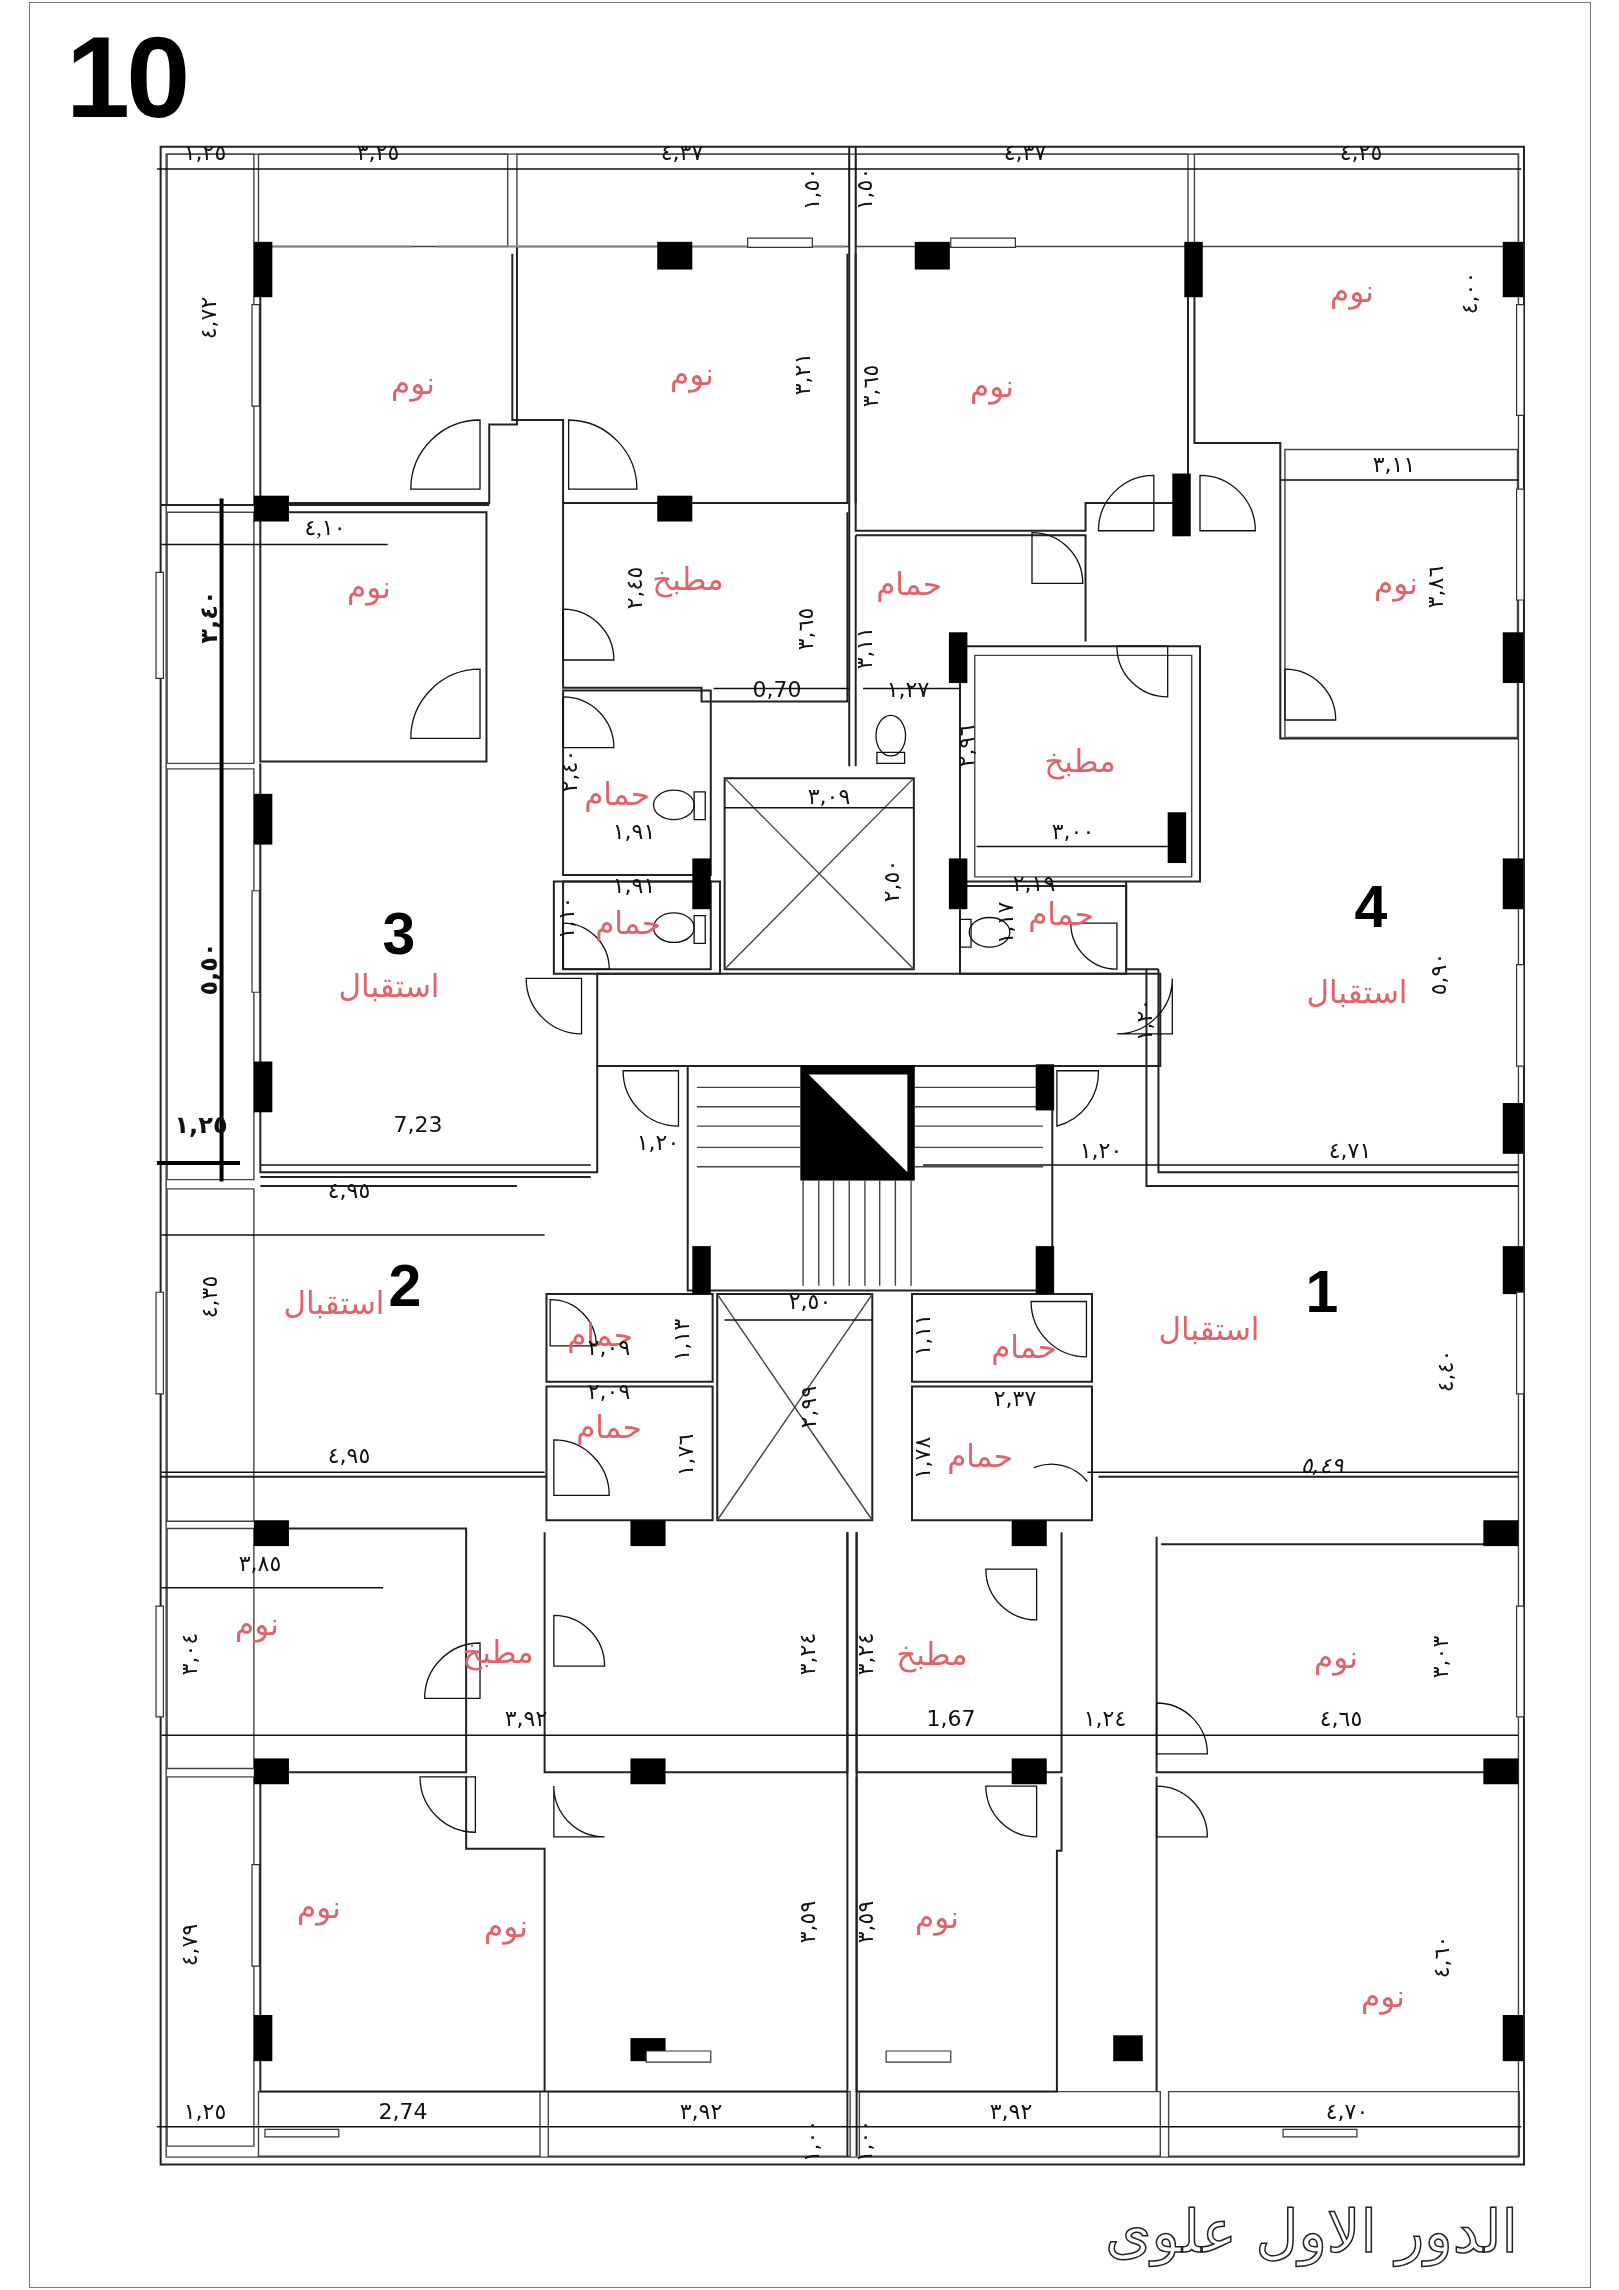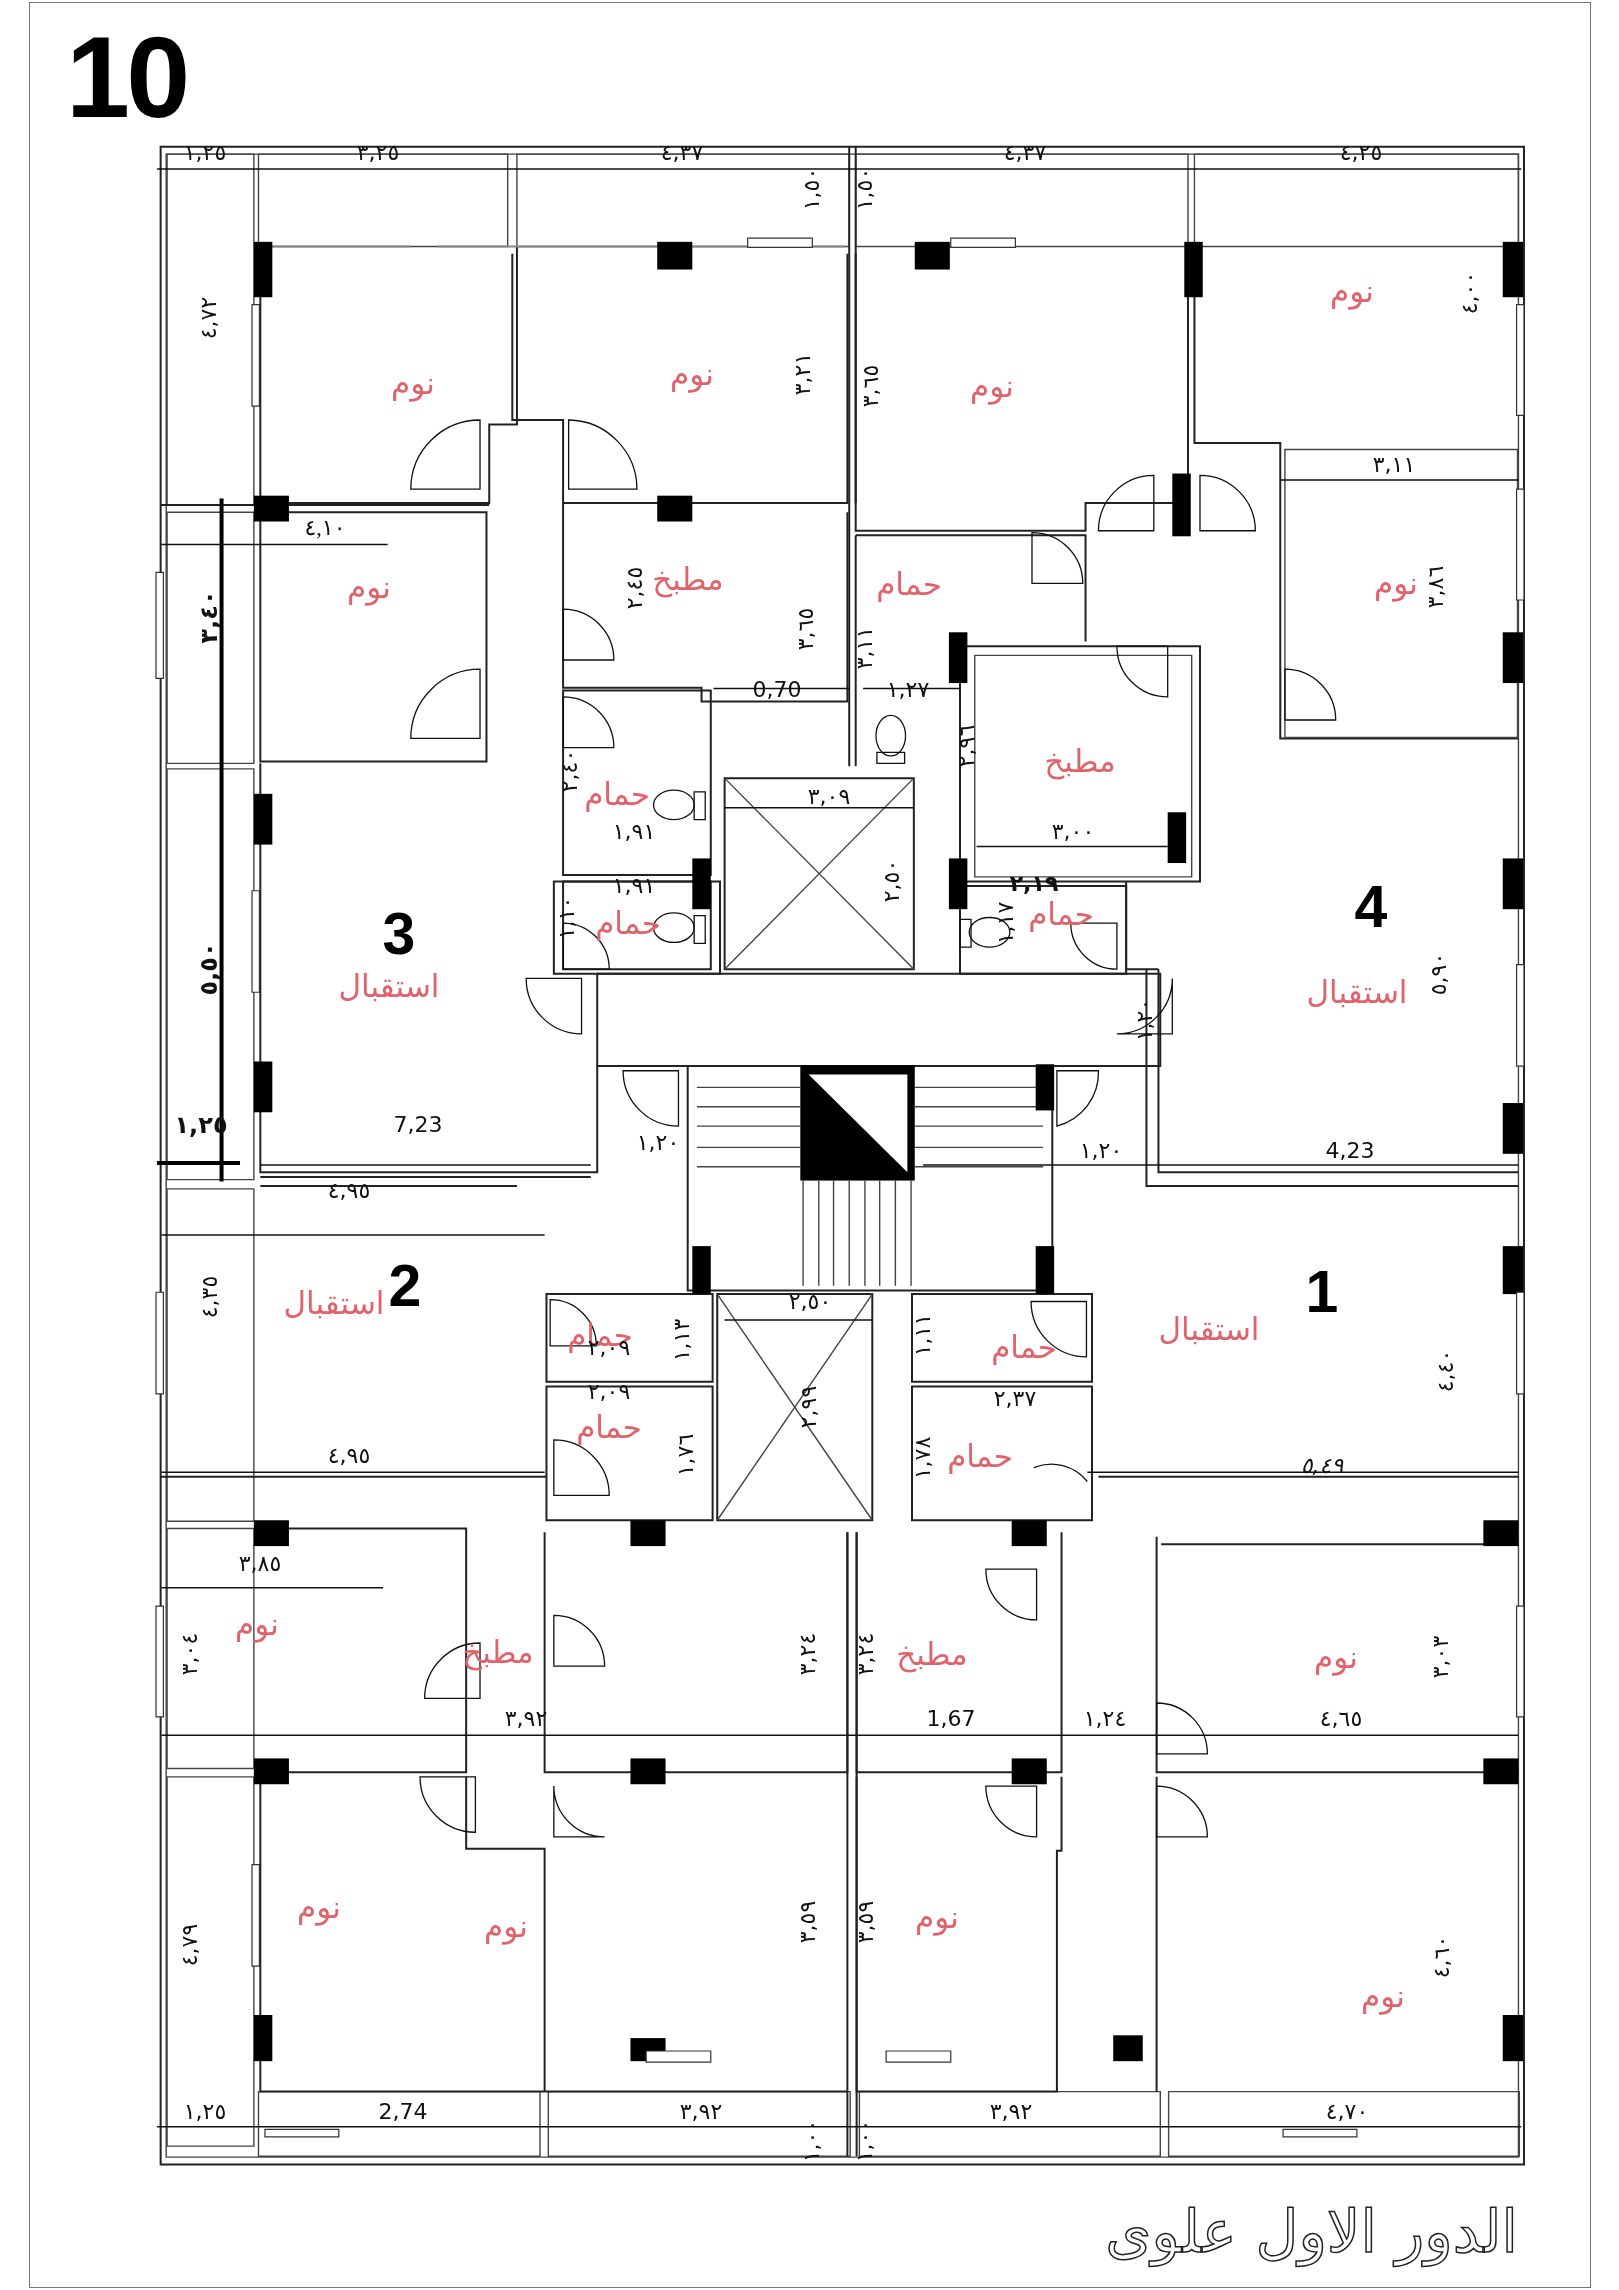--- a/index.html
+++ b/index.html
@@ -338,30 +338,30 @@
 <div class="lbl d" style="left:777px;top:690px;">0,70</div>
 <div class="lbl d" style="left:908px;top:690px;">١,٢٧</div>
 <div class="lbl d v" style="left:570px;top:771px;">٢,٤٠</div>
 <div class="lbl d" style="left:829px;top:797px;">٣,٠٩</div>
 <div class="lbl d" style="left:634px;top:832px;">١,٩١</div>
 <div class="lbl d" style="left:634px;top:886px;">١,٩١</div>
 <div class="lbl d v" style="left:567px;top:918px;">١,١٠</div>
 <div class="lbl d v" style="left:892px;top:881px;">٢,٥٠</div>
 <div class="lbl d v" style="left:967px;top:746px;">٢,٩٦</div>
 <div class="lbl d" style="left:1073px;top:832px;">٣,٠٠</div>
-<div class="lbl d" style="left:1034px;top:884px;font-weight:bold;">٢,١٩</div>
+<div class="lbl d" style="left:1034px;top:884px;">٢,١٩</div>
 <div class="lbl d v" style="left:1006px;top:923px;">١,١٧</div>
 <div class="lbl d v b" style="left:209px;top:969px;">٥,٥٠</div>
 <div class="lbl d v" style="left:1439px;top:974px;">٥,٩٠</div>
 <div class="lbl d v" style="left:1145px;top:1020px;">١,٢٠</div>
 <div class="lbl d" style="left:658px;top:1143px;">١,٢٠</div>
 <div class="lbl d" style="left:1101px;top:1151px;">١,٢٠</div>
 <div class="lbl d b" style="left:201px;top:1125px;">١,٢٥</div>
 <div class="lbl d" style="left:418px;top:1125px;">7,23</div>
-<div class="lbl d" style="left:1350px;top:1151px;">4,23</div>
+<div class="lbl d" style="left:1350px;top:1151px;">٤,٧١</div>
 <div class="lbl d" style="left:349px;top:1191px;">٤,٩٥</div>
 <div class="lbl d v" style="left:210px;top:1297px;">٤,٣٥</div>
 <div class="lbl d" style="left:810px;top:1302px;">٢,٥٠</div>
 <div class="lbl d v" style="left:682px;top:1340px;">١,١٣</div>
 <div class="lbl d" style="left:609px;top:1348px;">٢,٠٩</div>
 <div class="lbl d" style="left:609px;top:1392px;">٢,٠٩</div>
 <div class="lbl d v" style="left:686px;top:1455px;">١,٧٦</div>
 <div class="lbl d v" style="left:809px;top:1407px;">٢,٩٩</div>
 <div class="lbl d v" style="left:923px;top:1335px;">١,١١</div>
 <div class="lbl d" style="left:1015px;top:1399px;">٢,٣٧</div>

